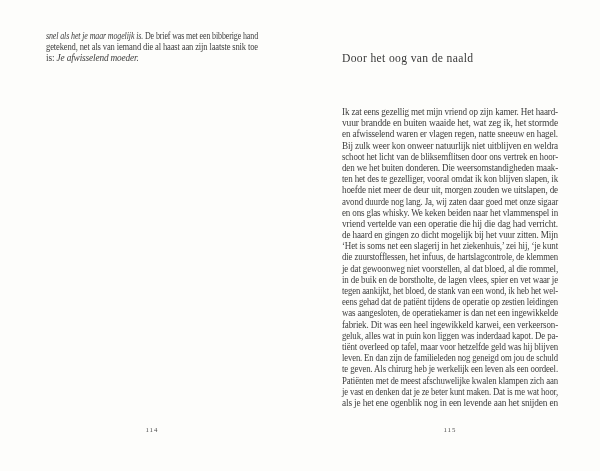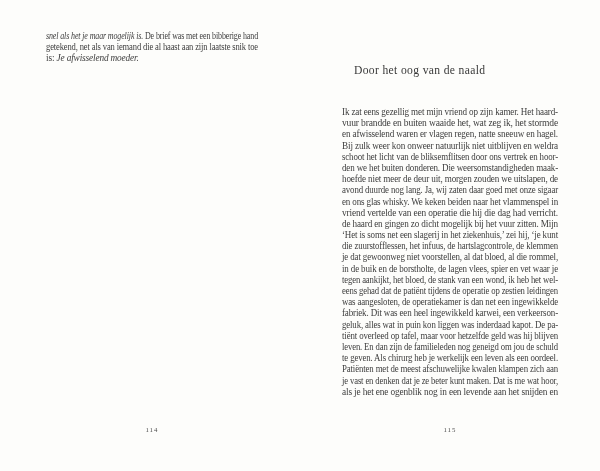--- a/index.html
+++ b/index.html
@@ -12,21 +12,21 @@
   }
   .page { position: absolute; top: 0; height: 471px; text-decoration: underline; }
   .page-left  { left: 0;   width: 300px; }
   .page-right { left: 300px; width: 300px; }
 
   .textblock { position: absolute; }
   #left-text  { left: 46px;  top: 28px;  width: 212px; }
   #right-text { left: 42px;  top: 104px; width: 216px; } 
   .chapter-title {
     position: absolute; left: 42px; top: 52px; width: 216px;
-    margin: 12px; font-weight: normal;
+    margin: 0; font-weight: normal;
     font-size: 11.6px; line-height: 13px; letter-spacing: 0.35px;
     color: #383838;
   }
   .line { height: 11.2px; line-height: 11.2px; white-space: nowrap; overflow: visible; }
   .line-inner {
     display: inline-block; white-space: nowrap;
     transform-origin: 0 50%;
     font-size: 9.3px; letter-spacing: -0.15px;
   }
   .it { font-style: italic; }
@@ -52,20 +52,21 @@
 
 <div class="page page-right">
   <h1 class="chapter-title">Door het oog van de naald</h1>
   <div id="right-text" class="textblock">
       <div class="line"><span class="line-inner" style="transform: scaleX(0.977445);"><span>Ik zat eens gezellig met mijn vriend op zijn kamer. Het haard-</span></span></div>
       <div class="line"><span class="line-inner" style="transform: scaleX(1.02491);"><span>vuur brandde en buiten waaide het, wat zeg ik, het stormde</span></span></div>
       <div class="line"><span class="line-inner" style="transform: scaleX(0.984265);"><span>en afwisselend waren er vlagen regen, natte sneeuw en hagel.</span></span></div>
       <div class="line"><span class="line-inner" style="transform: scaleX(0.989407);"><span>Bij zulk weer kon onweer natuurlijk niet uitblijven en weldra</span></span></div>
       <div class="line"><span class="line-inner" style="transform: scaleX(0.957076);"><span>schoot het licht van de bliksemflitsen door ons vertrek en hoor-</span></span></div>
       <div class="line"><span class="line-inner" style="transform: scaleX(0.969629);"><span>den we het buiten donderen. Die weersomstandigheden maak-</span></span></div>
+      <div class="line"><span class="line-inner" style="transform: scaleX(0.966308);"><span>ten het des te gezelliger, vooral omdat ik kon blijven slapen, ik</span></span></div>
       <div class="line"><span class="line-inner" style="transform: scaleX(0.98147);"><span>hoefde niet meer de deur uit, morgen zouden we uitslapen, de</span></span></div>
       <div class="line"><span class="line-inner" style="transform: scaleX(0.954037);"><span>avond duurde nog lang. Ja, wij zaten daar goed met onze sigaar</span></span></div>
       <div class="line"><span class="line-inner" style="transform: scaleX(0.969629);"><span>en ons glas whisky. We keken beiden naar het vlammenspel in</span></span></div>
       <div class="line"><span class="line-inner" style="transform: scaleX(1.00692);"><span>vriend vertelde van een operatie die hij die dag had verricht.</span></span></div>
       <div class="line"><span class="line-inner" style="transform: scaleX(0.984265);"><span>de haard en gingen zo dicht mogelijk bij het vuur zitten. Mijn</span></span></div>
       <div class="line"><span class="line-inner" style="transform: scaleX(0.965633);"><span>‘Het is soms net een slagerij in het ziekenhuis,’ zei hij, ‘je kunt</span></span></div>
       <div class="line"><span class="line-inner" style="transform: scaleX(0.948408);"><span>die zuurstofflessen, het infuus, de hartslagcontrole, de klemmen</span></span></div>
       <div class="line"><span class="line-inner" style="transform: scaleX(0.961202);"><span>je dat gewoonweg niet voorstellen, al dat bloed, al die rommel,</span></span></div>
       <div class="line"><span class="line-inner" style="transform: scaleX(0.966984);"><span>in de buik en de borstholte, de lagen vlees, spier en vet waar je</span></span></div>
       <div class="line"><span class="line-inner" style="transform: scaleX(0.934559);"><span>tegen aankijkt, het bloed, de stank van een wond, ik heb het wel-</span></span></div>

